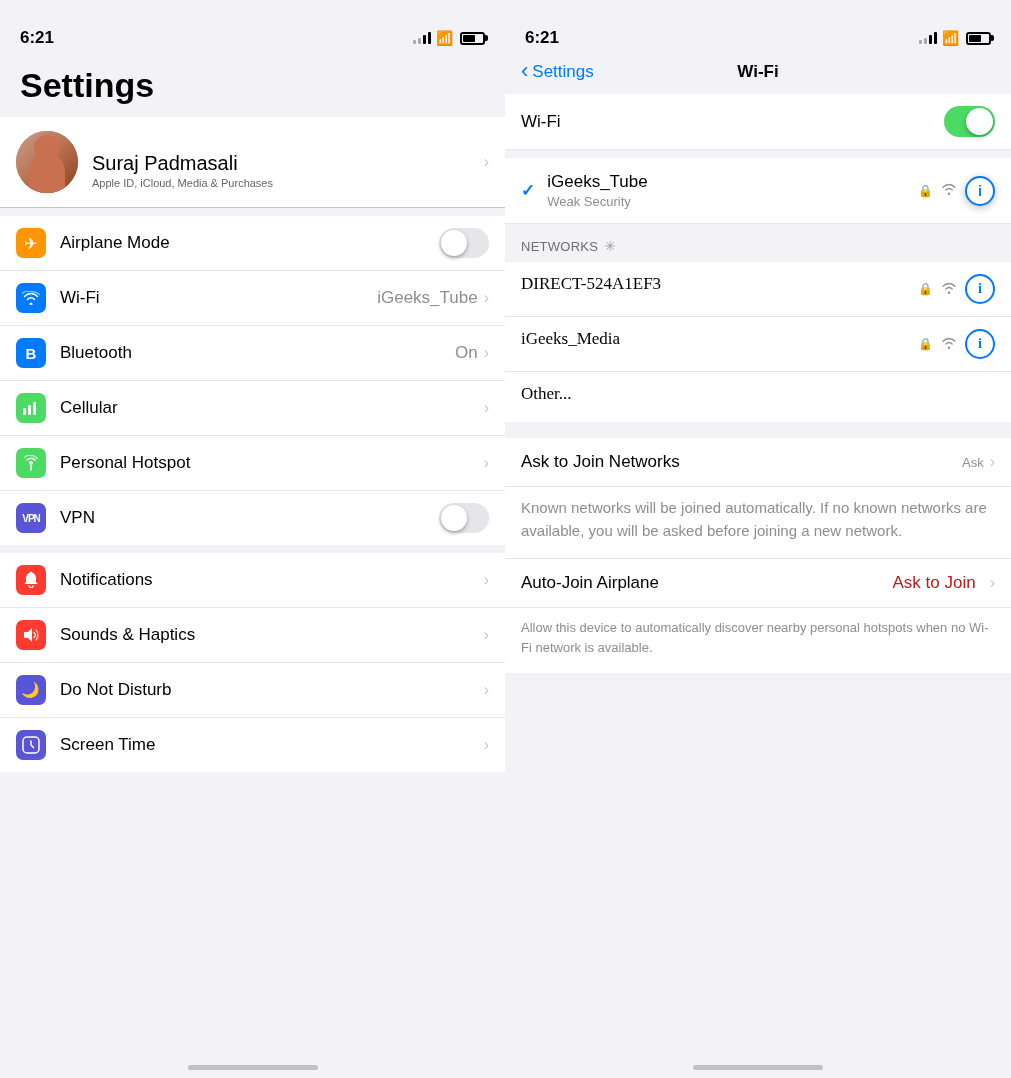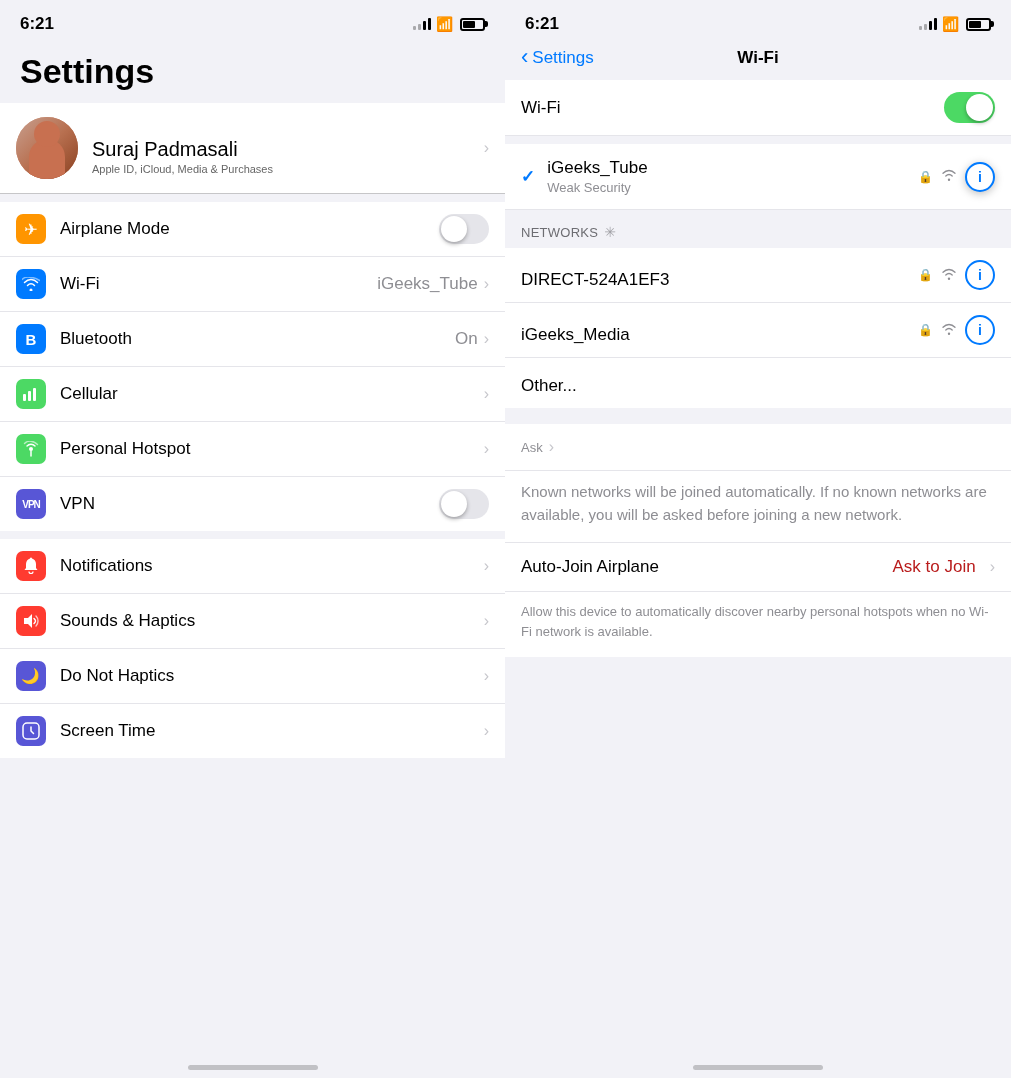--- a/index.html
+++ b/index.html
@@ -30,21 +30,21 @@
       display: flex;
       flex-direction: column;
       overflow: hidden;
     }
 
     
     .status-bar {
       display: flex;
       justify-content: space-between;
       align-items: center;
-      padding: 14px 20px 8px;
+      padding: 28px 20px 8px;
       background: #f2f2f7;
     }
     .status-time {
       font-size: 17px;
       font-weight: 600;
       color: #000;
     }
     .status-icons {
       display: flex;
       align-items: center;
@@ -347,24 +347,25 @@
     .networks-spinner {
       font-size: 14px;
       opacity: 0.6;
     }
 
     .network-list {
       background: #fff;
     }
     .network-item {
       display: flex;
-      align-items: flex-end;
+      align-items: flex-start;
       padding: 12px 16px;
       min-height: 50px;
       border-bottom: 0.5px solid #e5e5ea;
+      font-family: Liberation Serif, serif;
     }
     .network-item:last-child {
       border-bottom: none;
     }
     .network-name {
       flex: 1;
       font-size: 17px;
       color: #000;
     }
     .network-name.other {
@@ -576,21 +577,21 @@
           <path d="M12 5.5C13 6.5 13.5 7.5 13.5 8S13 9.5 12 10.5" stroke="white" stroke-width="1.4" fill="none" stroke-linecap="round"></path>
           <path d="M14 3C15.5 4.5 16 6 16 8s-.5 3.5-2 5" stroke="white" stroke-width="1.4" fill="none" stroke-linecap="round" opacity="0.7"></path>
         </svg>
       </div>
       <span class="item-label">Sounds &amp; Haptics</span>
       <span class="chevron">›</span>
     </div>
 
     <div class="settings-item">
       <div class="icon-wrap icon-dnd" style="font-size:15px;">🌙</div>
-      <span class="item-label">Do Not Haptics</span>
+      <span class="item-label">Do Not Disturb</span>
       <span class="chevron">›</span>
     </div>
 
     <div class="settings-item">
       <div class="icon-wrap icon-screentime" style="font-size:14px;">
         <svg width="18" height="18" viewBox="0 0 18 18" fill="none">
           <rect x="1" y="1" width="16" height="16" rx="4" stroke="white" stroke-width="1.5" fill="none"></rect>
           <path d="M9 5v4l2.5 2.5" stroke="white" stroke-width="1.5" stroke-linecap="round"></path>
         </svg>
       </div>
@@ -700,20 +701,21 @@
       </div>
     </div>
 
     <div class="network-item">
       <span class="network-name other">Other...</span>
     </div>
   </div>
 
   <div class="ask-section" style="margin-top:16px;">
     <div class="ask-row">
+      <span class="ask-label">Ask to Join Networks</span>
       <span class="ask-value">Ask</span>
       <span class="chevron">›</span>
     </div>
     <div class="ask-description">Known networks will be joined automatically. If no known networks are available, you will be asked before joining a new network.</div>
   </div>
 
   <div class="autojoin-section">
     <div class="autojoin-row">
       <span class="autojoin-label">Auto-Join Airplane</span>
       <span class="autojoin-value">Ask to Join</span>

